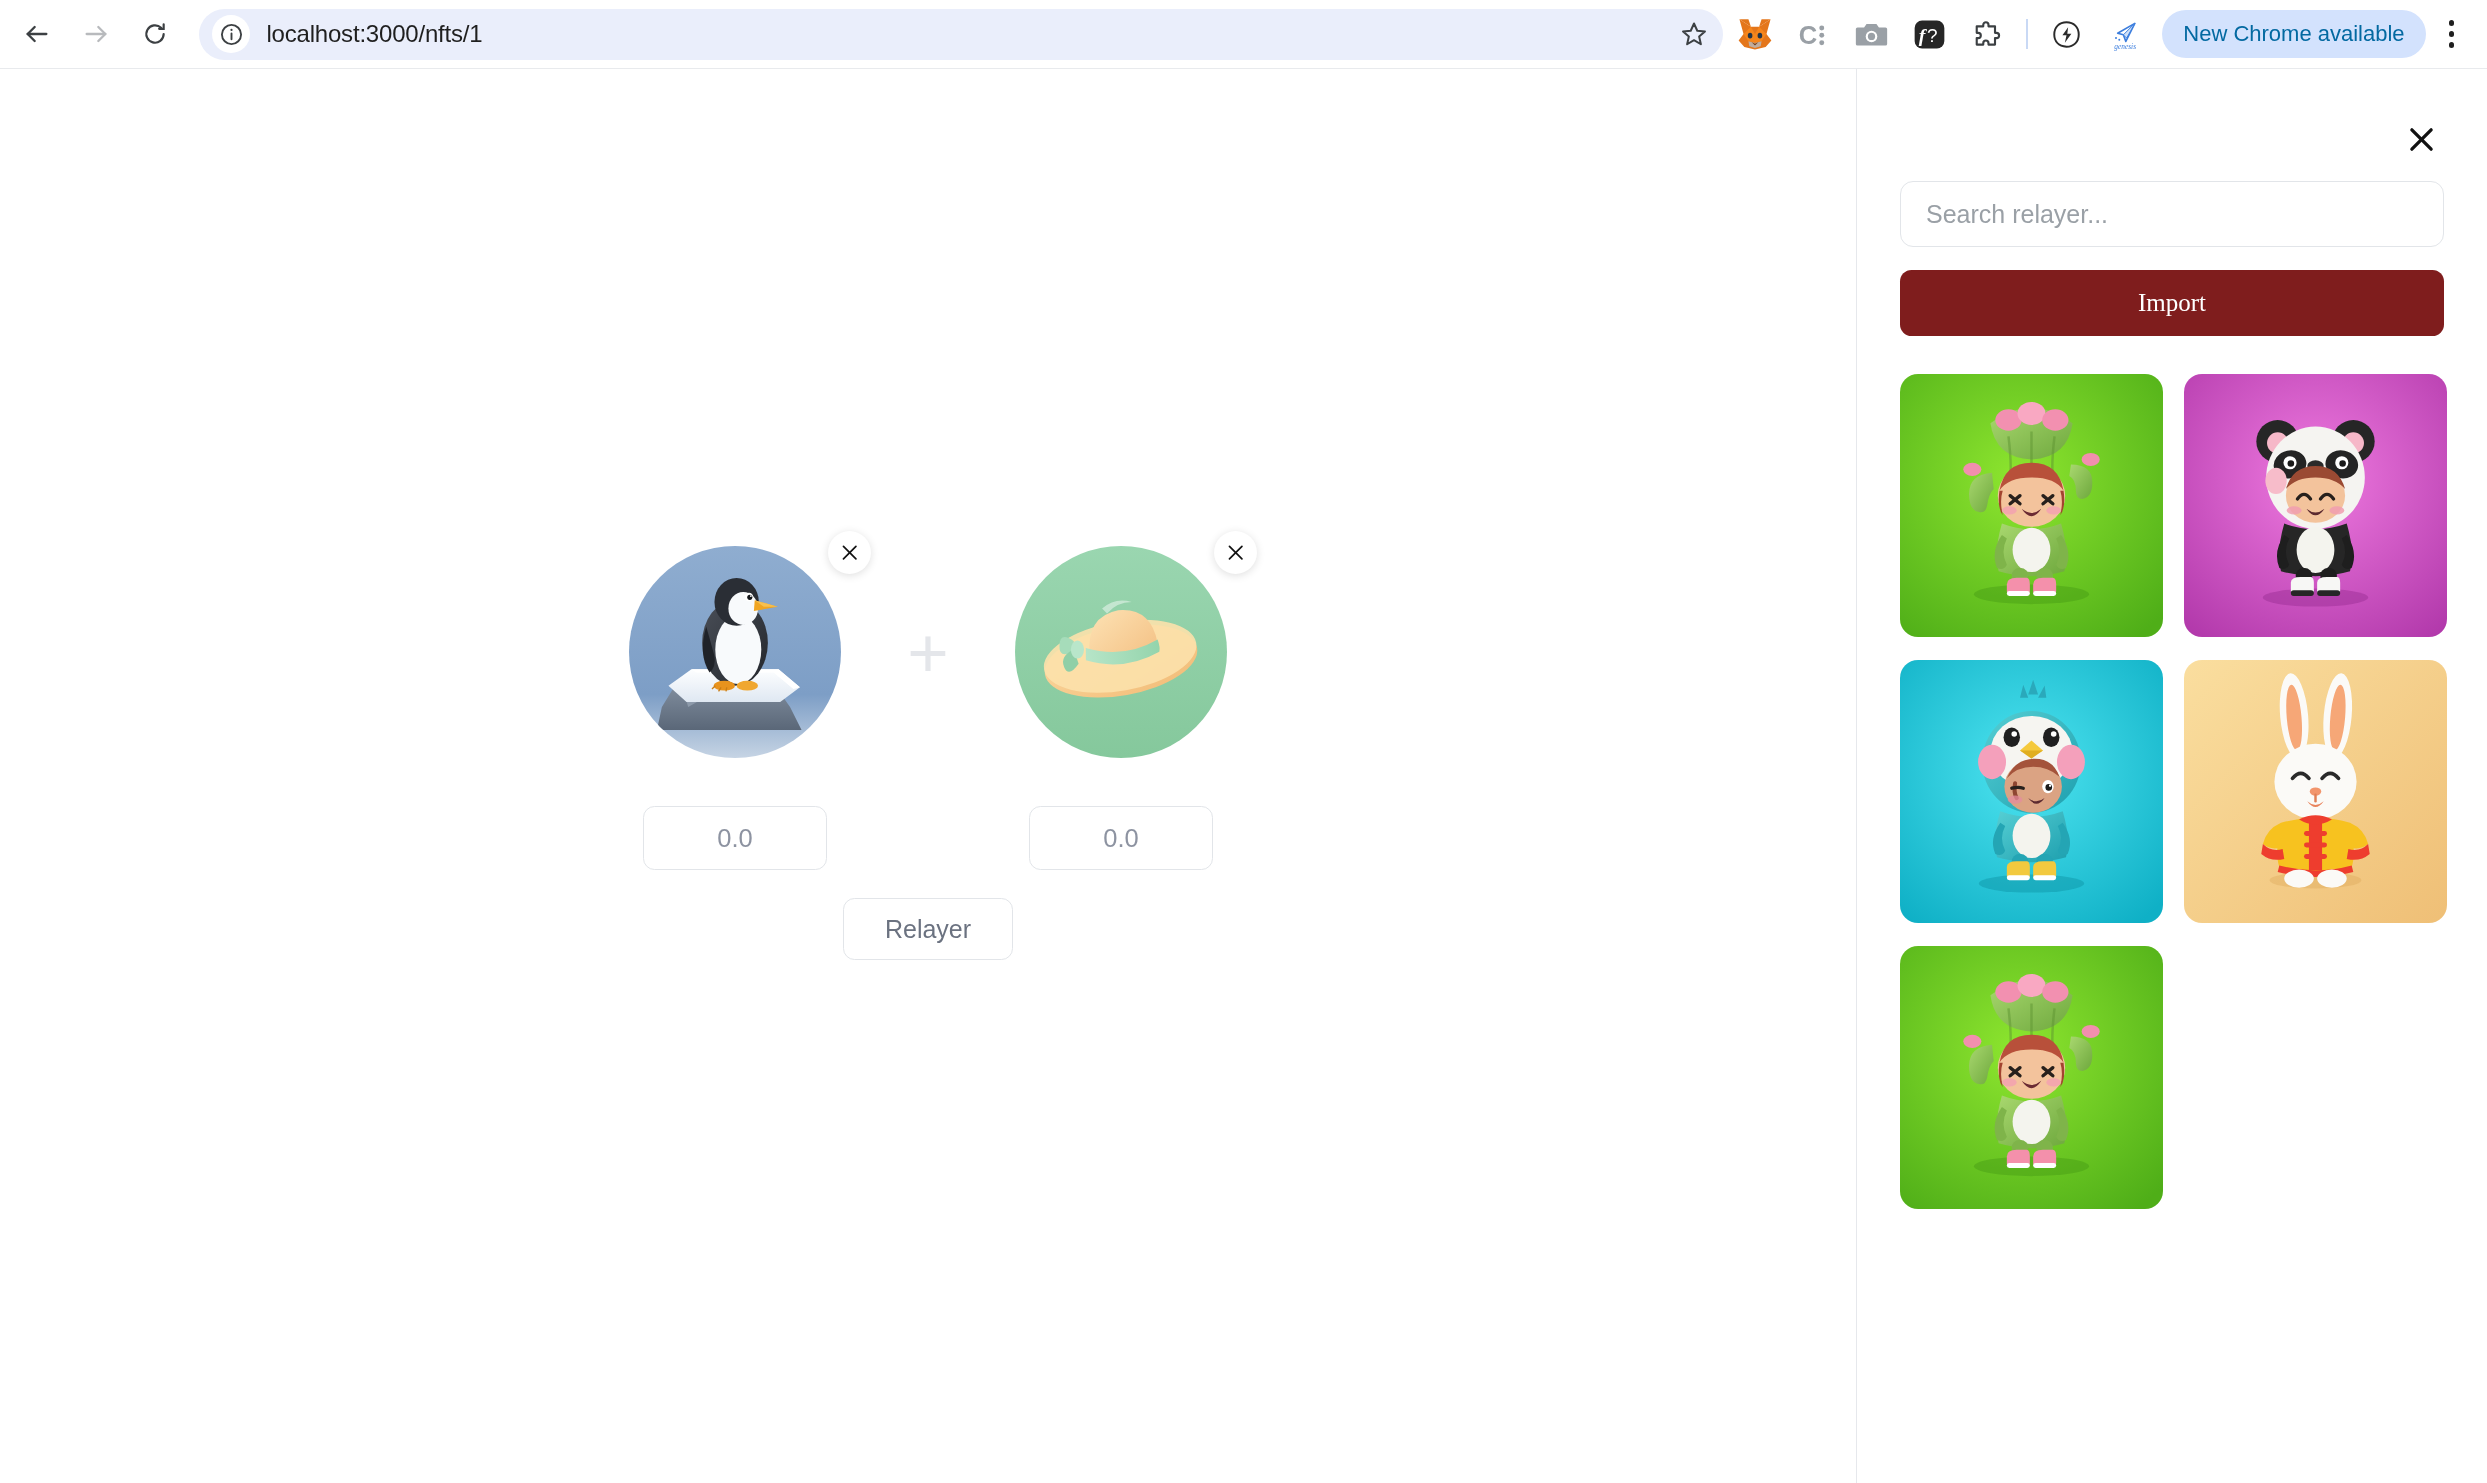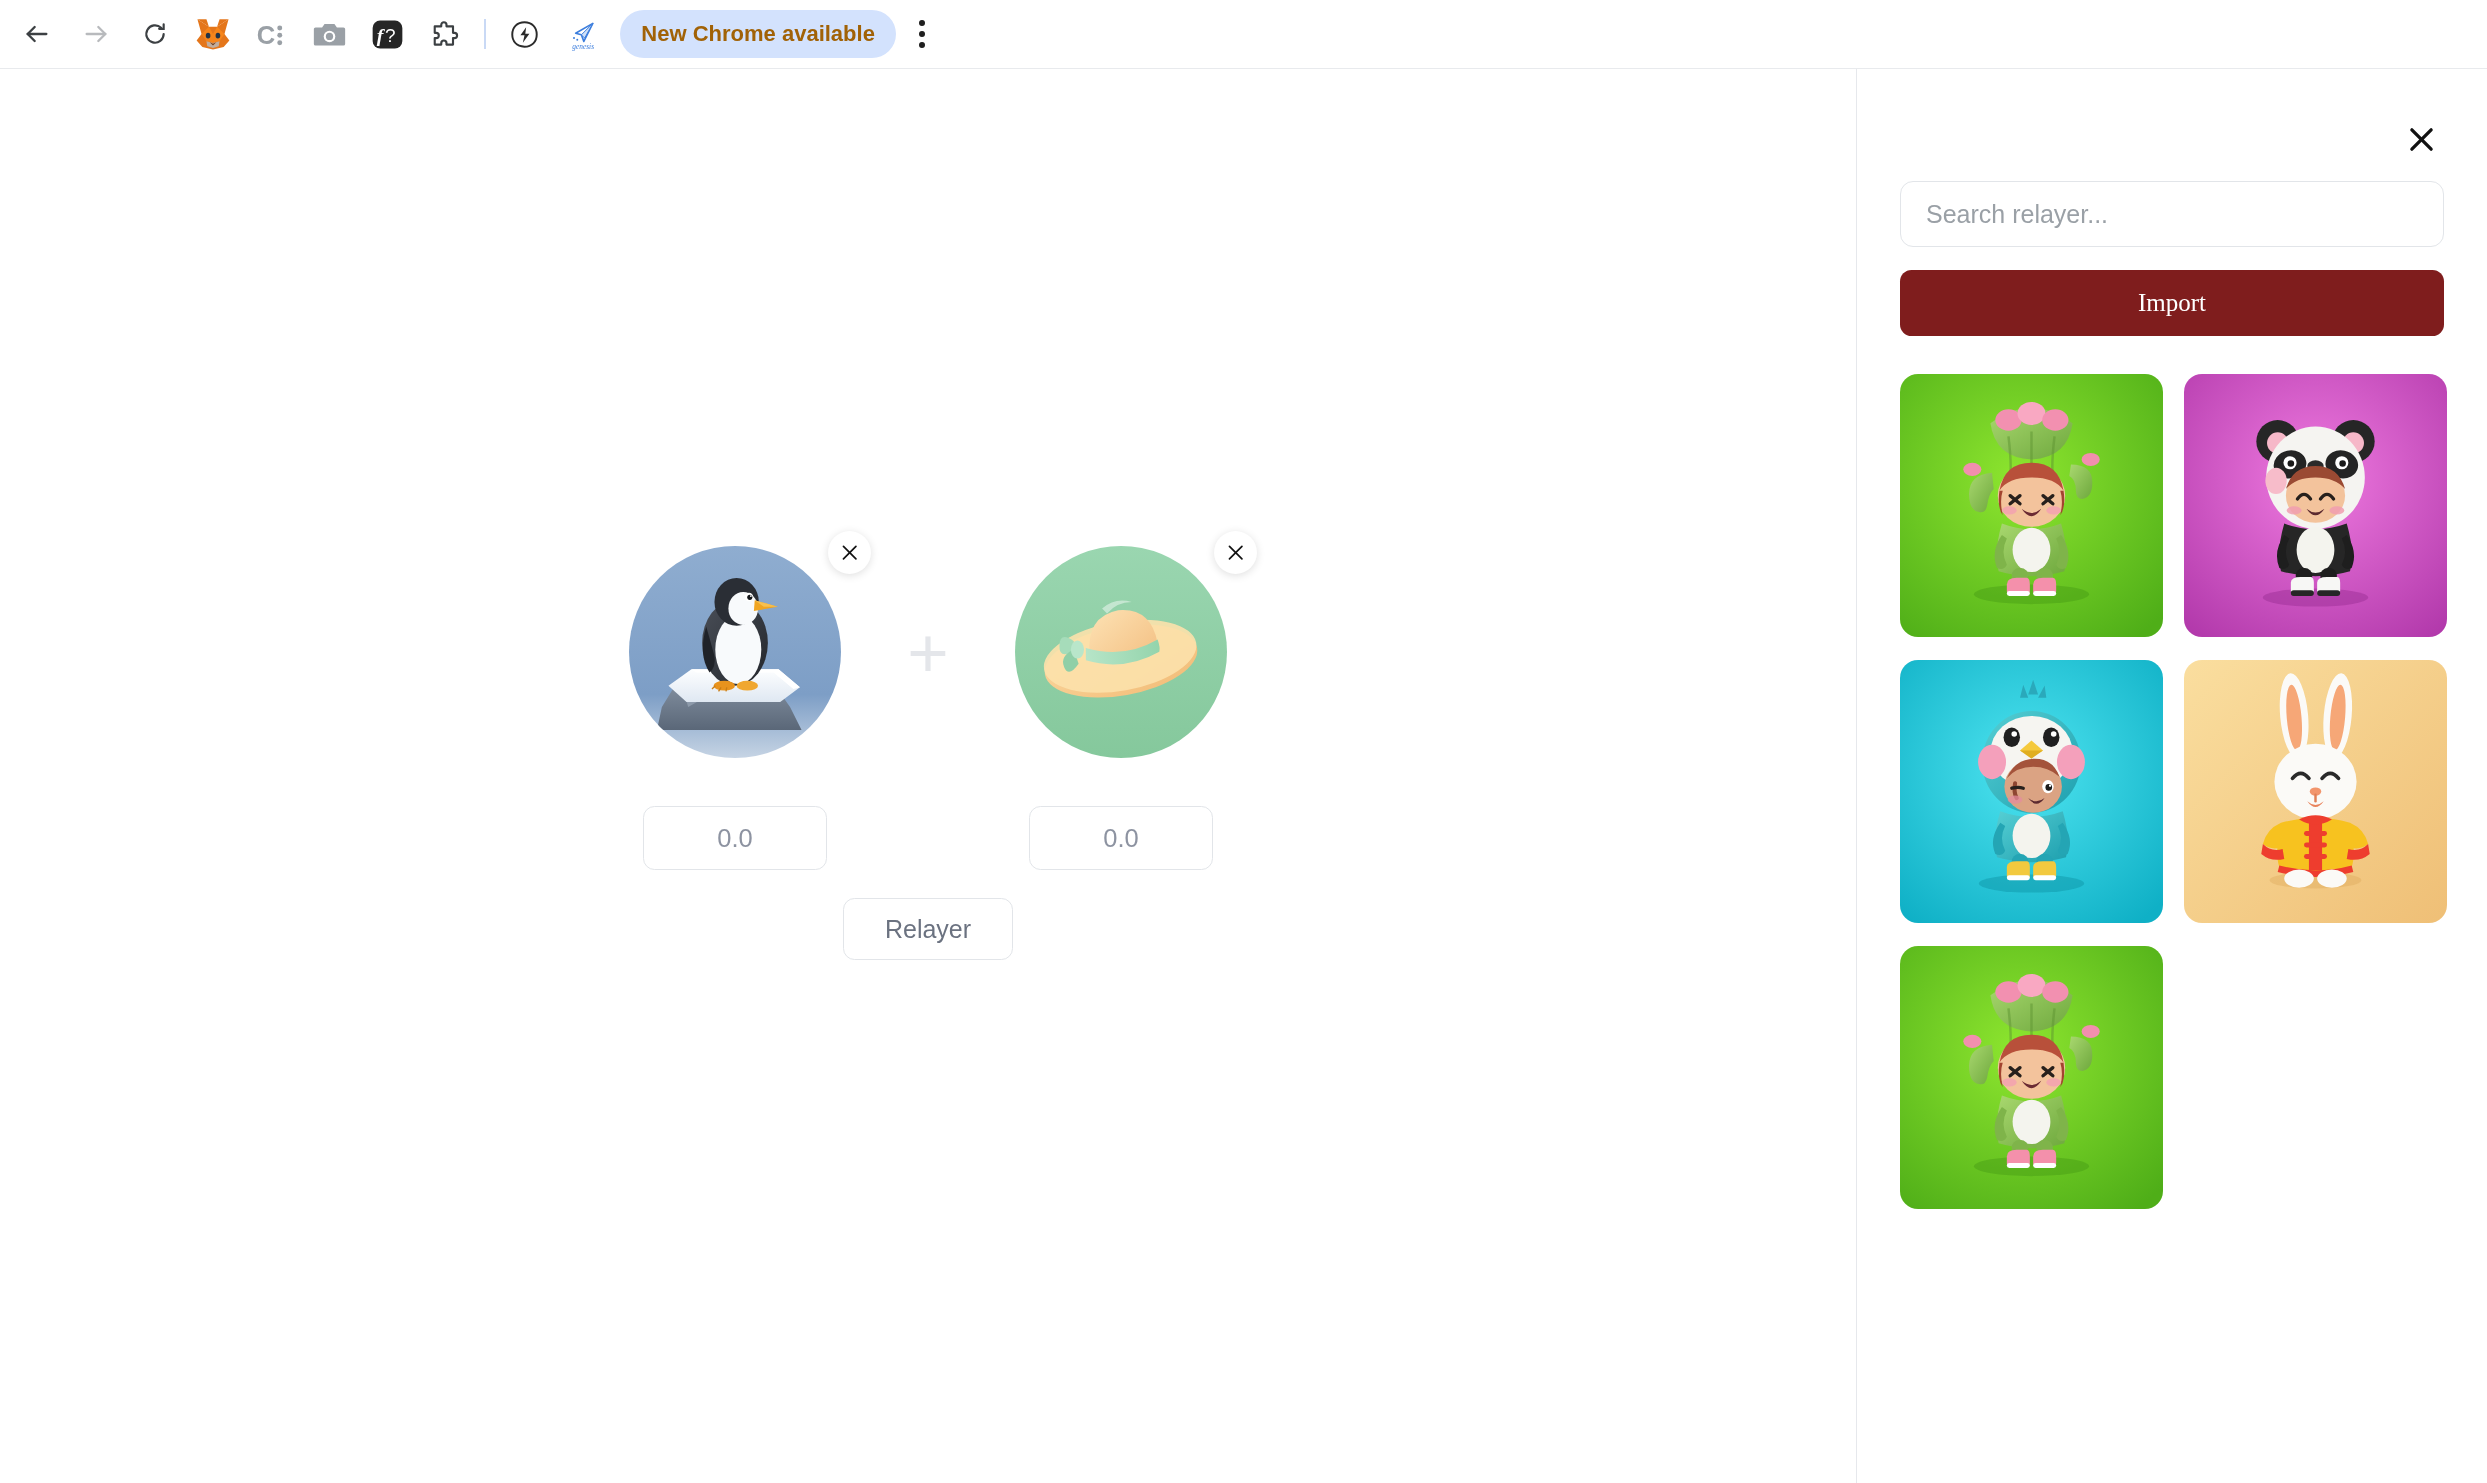--- a/index.html
+++ b/index.html
@@ -81,22 +81,22 @@
     height: 48px;
     background: #d3e2fd;
     border-radius: 25px;
     display: flex; align-items: center;
     padding: 0 21.4px;
     margin-left: 8.2px;
     flex-shrink: 0;
   }
   .chrome-chip-label {
     font-size: 22px;
-    color: #a16207;
-    font-weight: 700;
+    color: #0369a1;
+    font-weight: 400;
     white-space: nowrap;
   }
   .kebab {
     width: 51px; height: 51px;
     display: flex; flex-direction: column; align-items: center; justify-content: center;
     gap: 5px;
     margin-right: 10px;
     flex-shrink: 0;
   }
   .kebab i { width: 5.8px; height: 5.8px; border-radius: 50%; background: #1f1f1f; display: block; }
@@ -262,20 +262,35 @@
       </svg>
     </div>
     <div class="nav-btn">
       <svg width="26" height="26" viewBox="0 0 24 24" fill="none" stroke="#3c4043" stroke-width="2" stroke-linecap="round">
         <path d="M20 12a8 8 0 1 1-2.4-5.7"></path>
           <polyline points="20,3 20,7.2 15.8,7.2"></polyline>
       </svg>
     </div>
   </div>
 
+  <div class="omnibox">
+    <div class="info-circle">
+      <svg width="25" height="25" viewBox="0 0 24 24" fill="none" stroke="#3c4043" stroke-width="1.8">
+        <circle cx="12" cy="12" r="9.2"></circle>
+        <line x1="12" y1="11" x2="12" y2="16.5" stroke-linecap="round"></line>
+        <circle cx="12" cy="7.6" r="1.05" fill="#3c4043" stroke="none"></circle>
+      </svg>
+    </div>
+    <span class="omnibox-url">localhost:3000/nfts/1</span>
+    <div class="star-btn">
+      <svg width="28" height="28" viewBox="0 0 24 24" fill="none" stroke="#3c4043" stroke-width="1.7" stroke-linejoin="round">
+        <polygon points="12,3 14.8,9.2 21.4,9.8 16.4,14.2 17.9,20.8 12,17.3 6.1,20.8 7.6,14.2 2.6,9.8 9.2,9.2"></polygon>
+      </svg>
+    </div>
+  </div>
 
   <div class="toolbar-icons">
 
     <div class="tb-icon">
       <svg width="38" height="36" viewBox="0 0 46 44">
         <path d="M4 4 L18 13 L15 4 Z" fill="#e2761b"></path>
         <path d="M42 4 L28 13 L31 4 Z" fill="#e4761b"></path>
         <path d="M4 4 L9 22 L3 30 L10 38 L23 41 L36 38 L43 30 L37 22 L42 4 L28 13 L18 13 Z" fill="#e4761b"></path>
         <path d="M9 22 L18 13 L23 22 L28 13 L37 22 L31 31 L23 33 L15 31 Z" fill="#f6851b"></path>
         <path d="M15 31 L23 33 L31 31 L30 37 L23 39 L16 37 Z" fill="#c0ad9e"></path>

